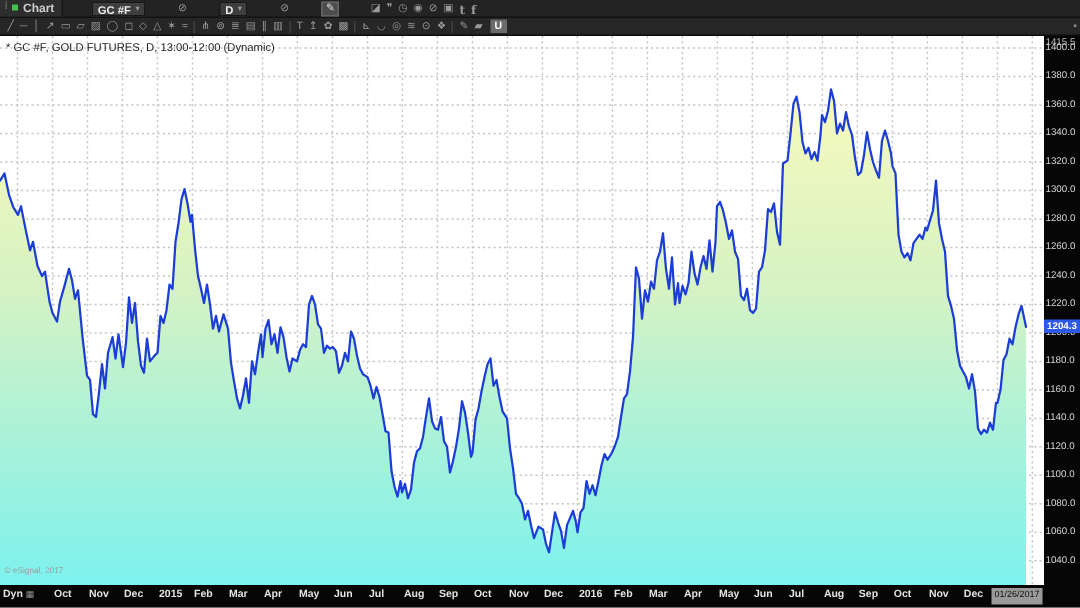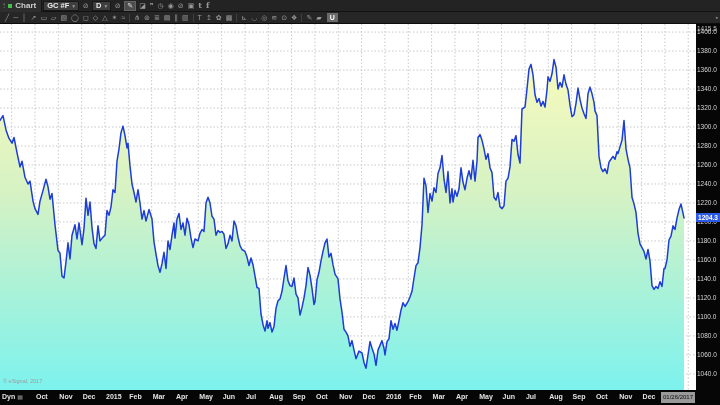--- a/index.html
+++ b/index.html
@@ -2,21 +2,21 @@
 <html><head>
 <meta charset="utf-8">
 <style>
   html,body{margin:0;padding:0;background:#000;}
   .app{position:relative;width:720px;height:405px;overflow:hidden;background:#fff;
        font-family:"Liberation Sans","DejaVu Sans",sans-serif;}
   *{box-sizing:border-box;}
 
   
   .tb{display:flex;align-items:center;background:#232323;width:720px;}
-  .tb1{height:12px;border-bottom:1px solid #121212;gap:1px;}
+  .tb1{height:12px;border-bottom:1px solid #121212;gap:19px;align-items:flex-end;}
   .tb2{height:12px;border-bottom:1px solid #0c0c0c;background:#262626;gap:1px;padding-left:3px;position:relative;}
   .tab{display:flex;align-items:center;gap:3px;height:12px;padding:0 5px 0 3px;background:#2e2e2e;
        border-right:1px solid #141414;color:#cfcfcf;font-size:8px;font-weight:bold;}
   .grip{color:#6a6a6a;font-size:7px;line-height:8px;}
   .greendot{width:4px;height:4px;background:#43c14c;}
   .field{display:flex;align-items:center;gap:3px;height:10px;padding:0 3px;background:#3e3e3e;
          border:1px solid #181818;color:#ececec;font-size:7.5px;font-weight:bold;}
   .caret{color:#9a9a9a;font-size:5.5px;}
   .ticon{color:#9a9a9a;font-size:7px;line-height:10px;padding:0 2px;cursor:default;}
   .btn{display:flex;align-items:center;justify-content:center;height:10px;min-width:11px;}
@@ -177,20 +177,21 @@
         <line x1="0" y1="235.92996108949416" x2="696" y2="235.92996108949416" stroke="#c8c8c8" stroke-width="1" stroke-dasharray="1.5,2"></line>
         <line x1="0" y1="254.9182879377432" x2="696" y2="254.9182879377432" stroke="#c8c8c8" stroke-width="1" stroke-dasharray="1.5,2"></line>
         <line x1="0" y1="273.9066147859922" x2="696" y2="273.9066147859922" stroke="#c8c8c8" stroke-width="1" stroke-dasharray="1.5,2"></line>
         <line x1="0" y1="292.89494163424126" x2="696" y2="292.89494163424126" stroke="#c8c8c8" stroke-width="1" stroke-dasharray="1.5,2"></line>
         <line x1="0" y1="311.8832684824903" x2="696" y2="311.8832684824903" stroke="#c8c8c8" stroke-width="1" stroke-dasharray="1.5,2"></line>
         <line x1="0" y1="330.8715953307393" x2="696" y2="330.8715953307393" stroke="#c8c8c8" stroke-width="1" stroke-dasharray="1.5,2"></line>
         <line x1="0" y1="349.8599221789883" x2="696" y2="349.8599221789883" stroke="#c8c8c8" stroke-width="1" stroke-dasharray="1.5,2"></line>
         <path d="M0.0,96.4 L3.0,91.6 L6.0,105.9 L9.0,114.4 L12.0,119.2 L14.0,113.5 L17.0,128.6 L20.0,142.9 L22.0,137.2 L25.0,153.3 L28.0,160.0 L30.0,157.1 L33.0,177.1 L35.0,184.7 L38.0,190.4 L40.0,177.1 L43.0,166.6 L46.0,155.2 L48.0,162.8 L50.0,175.2 L52.0,169.5 L55.0,200.8 L58.0,226.4 L60.0,229.3 L62.0,252.1 L64.0,254.0 L66.0,237.8 L68.0,218.8 L70.0,235.0 L72.0,211.2 L75.0,200.8 L77.0,215.0 L79.0,198.9 L82.0,220.7 L84.0,204.6 L86.0,174.2 L88.0,191.3 L90.0,178.0 L92.0,203.6 L94.0,219.8 L96.0,224.5 L98.0,201.8 L100.0,216.9 L103.0,213.1 L105.0,211.2 L107.0,186.6 L109.0,191.3 L111.0,182.8 L113.0,165.7 L115.0,168.5 L117.0,137.2 L119.0,124.8 L121.0,108.7 L123.0,102.1 L125.0,111.6 L127.0,123.9 L128.0,119.2 L130.0,141.9 L132.0,160.0 L134.0,168.5 L136.0,178.0 L138.0,165.7 L140.0,179.0 L142.0,195.1 L144.0,186.6 L146.0,197.0 L149.0,185.6 L152.0,195.1 L154.0,217.9 L156.0,230.2 L158.0,241.6 L160.0,248.3 L162.0,239.7 L164.0,228.3 L166.0,244.5 L168.0,216.9 L170.0,225.5 L172.0,211.2 L174.0,198.9 L175.0,214.1 L177.0,195.1 L179.0,189.4 L181.0,205.5 L183.0,198.9 L185.0,211.2 L187.0,194.2 L189.0,200.8 L191.0,214.1 L193.0,223.6 L195.0,215.0 L198.0,216.9 L200.0,209.3 L202.0,205.5 L204.0,207.4 L206.0,179.0 L208.0,173.3 L210.0,179.0 L212.0,192.3 L214.0,195.1 L216.0,211.2 L218.0,206.5 L220.0,208.4 L222.0,207.4 L224.0,210.3 L226.0,224.5 L228.0,219.8 L230.0,211.2 L232.0,216.9 L234.0,197.0 L236.0,201.8 L238.0,213.1 L240.0,221.7 L242.0,225.5 L245.0,227.4 L247.0,233.1 L249.0,241.6 L251.0,234.0 L253.0,240.7 L255.0,252.1 L257.0,263.5 L259.0,264.4 L261.0,290.0 L263.0,300.5 L265.0,307.1 L267.0,296.7 L268.0,304.3 L270.0,298.6 L272.0,308.1 L274.0,302.4 L276.0,284.4 L278.0,276.8 L280.0,274.9 L282.0,267.3 L284.0,254.0 L286.0,241.6 L288.0,256.8 L290.0,261.6 L292.0,262.5 L294.0,254.0 L296.0,270.1 L298.0,273.9 L300.0,291.0 L302.0,283.4 L304.0,273.9 L306.0,261.6 L308.0,243.5 L310.0,251.1 L312.0,264.4 L314.0,280.6 L315.0,277.7 L317.0,255.9 L319.0,248.3 L321.0,236.9 L323.0,227.4 L325.0,218.8 L327.0,215.0 L329.0,233.1 L331.0,229.3 L333.0,240.7 L335.0,250.2 L338.0,254.9 L340.0,274.9 L342.0,288.1 L344.0,305.2 L346.0,308.1 L348.0,311.9 L350.0,322.3 L352.0,316.6 L354.0,326.1 L356.0,334.7 L359.0,327.1 L362.0,329.0 L364.0,338.5 L366.0,344.2 L368.0,330.9 L370.0,317.6 L372.0,324.2 L374.0,329.9 L376.0,341.3 L378.0,326.1 L380.0,321.4 L382.0,316.6 L384.0,324.2 L385.0,330.9 L387.0,317.6 L389.0,314.7 L391.0,296.7 L393.0,305.2 L395.0,299.5 L397.0,306.2 L399.0,296.7 L401.0,286.2 L403.0,278.7 L405.0,282.5 L408.0,277.7 L410.0,273.0 L412.0,267.3 L414.0,254.0 L416.0,241.6 L418.0,238.8 L420.0,223.6 L422.0,200.8 L424.0,154.3 L426.0,161.9 L428.0,188.5 L430.0,169.5 L432.0,177.1 L434.0,163.8 L436.0,168.5 L438.0,149.5 L440.0,143.8 L442.0,131.5 L444.0,155.2 L446.0,168.5 L448.0,147.6 L450.0,179.0 L452.0,164.7 L453.0,178.0 L455.0,166.6 L457.0,172.3 L459.0,164.7 L461.0,143.8 L463.0,158.1 L465.0,165.7 L467.0,154.3 L469.0,146.7 L471.0,155.2 L473.0,136.2 L475.0,157.1 L477.0,137.2 L478.0,113.5 L480.0,110.6 L482.0,116.3 L484.0,124.8 L486.0,135.3 L488.0,129.6 L490.0,143.8 L492.0,148.6 L494.0,173.3 L496.0,176.1 L498.0,168.5 L500.0,182.8 L502.0,184.7 L504.0,181.8 L506.0,157.1 L508.0,154.3 L510.0,142.9 L512.0,115.4 L514.0,117.3 L516.0,111.6 L518.0,130.5 L520.0,139.1 L522.0,85.0 L525.0,83.1 L527.0,65.0 L529.0,45.1 L531.0,40.4 L533.0,50.8 L535.0,70.7 L537.0,78.3 L539.0,74.5 L541.0,82.1 L543.0,77.4 L545.0,83.1 L547.0,66.0 L548.0,52.7 L550.0,57.4 L552.0,49.8 L554.0,35.6 L556.0,43.2 L558.0,65.0 L560.0,58.4 L562.0,63.1 L564.0,50.8 L566.0,60.3 L568.0,66.0 L570.0,81.2 L572.0,92.6 L574.0,90.7 L576.0,79.3 L578.0,64.1 L580.0,75.5 L582.0,84.0 L584.0,89.7 L586.0,94.5 L588.0,69.8 L590.0,63.1 L592.0,69.8 L594.0,78.3 L595.0,86.9 L597.0,91.6 L599.0,132.4 L601.0,143.8 L603.0,147.6 L605.0,144.8 L607.0,149.5 L609.0,138.1 L611.0,135.3 L613.0,132.4 L615.0,135.3 L617.0,127.7 L618.0,129.6 L620.0,122.9 L622.0,116.3 L624.0,96.4 L626.0,124.8 L628.0,135.3 L630.0,143.8 L632.0,173.3 L634.0,179.9 L636.0,188.5 L638.0,209.3 L640.0,219.8 L642.0,223.6 L644.0,227.4 L646.0,235.0 L648.0,225.5 L650.0,236.9 L652.0,261.6 L654.0,265.4 L656.0,262.5 L658.0,264.4 L660.0,257.8 L662.0,262.5 L664.0,244.5 L665.0,244.5 L667.0,235.9 L669.0,216.0 L671.0,212.2 L673.0,201.8 L675.0,205.5 L677.0,194.2 L679.0,185.6 L681.0,179.9 L684.0,193.9 L684,366 L0,366 Z" fill="url(#areaGrad)" stroke="none"></path>
         <path d="M0.0,96.4 L3.0,91.6 L6.0,105.9 L9.0,114.4 L12.0,119.2 L14.0,113.5 L17.0,128.6 L20.0,142.9 L22.0,137.2 L25.0,153.3 L28.0,160.0 L30.0,157.1 L33.0,177.1 L35.0,184.7 L38.0,190.4 L40.0,177.1 L43.0,166.6 L46.0,155.2 L48.0,162.8 L50.0,175.2 L52.0,169.5 L55.0,200.8 L58.0,226.4 L60.0,229.3 L62.0,252.1 L64.0,254.0 L66.0,237.8 L68.0,218.8 L70.0,235.0 L72.0,211.2 L75.0,200.8 L77.0,215.0 L79.0,198.9 L82.0,220.7 L84.0,204.6 L86.0,174.2 L88.0,191.3 L90.0,178.0 L92.0,203.6 L94.0,219.8 L96.0,224.5 L98.0,201.8 L100.0,216.9 L103.0,213.1 L105.0,211.2 L107.0,186.6 L109.0,191.3 L111.0,182.8 L113.0,165.7 L115.0,168.5 L117.0,137.2 L119.0,124.8 L121.0,108.7 L123.0,102.1 L125.0,111.6 L127.0,123.9 L128.0,119.2 L130.0,141.9 L132.0,160.0 L134.0,168.5 L136.0,178.0 L138.0,165.7 L140.0,179.0 L142.0,195.1 L144.0,186.6 L146.0,197.0 L149.0,185.6 L152.0,195.1 L154.0,217.9 L156.0,230.2 L158.0,241.6 L160.0,248.3 L162.0,239.7 L164.0,228.3 L166.0,244.5 L168.0,216.9 L170.0,225.5 L172.0,211.2 L174.0,198.9 L175.0,214.1 L177.0,195.1 L179.0,189.4 L181.0,205.5 L183.0,198.9 L185.0,211.2 L187.0,194.2 L189.0,200.8 L191.0,214.1 L193.0,223.6 L195.0,215.0 L198.0,216.9 L200.0,209.3 L202.0,205.5 L204.0,207.4 L206.0,179.0 L208.0,173.3 L210.0,179.0 L212.0,192.3 L214.0,195.1 L216.0,211.2 L218.0,206.5 L220.0,208.4 L222.0,207.4 L224.0,210.3 L226.0,224.5 L228.0,219.8 L230.0,211.2 L232.0,216.9 L234.0,197.0 L236.0,201.8 L238.0,213.1 L240.0,221.7 L242.0,225.5 L245.0,227.4 L247.0,233.1 L249.0,241.6 L251.0,234.0 L253.0,240.7 L255.0,252.1 L257.0,263.5 L259.0,264.4 L261.0,290.0 L263.0,300.5 L265.0,307.1 L267.0,296.7 L268.0,304.3 L270.0,298.6 L272.0,308.1 L274.0,302.4 L276.0,284.4 L278.0,276.8 L280.0,274.9 L282.0,267.3 L284.0,254.0 L286.0,241.6 L288.0,256.8 L290.0,261.6 L292.0,262.5 L294.0,254.0 L296.0,270.1 L298.0,273.9 L300.0,291.0 L302.0,283.4 L304.0,273.9 L306.0,261.6 L308.0,243.5 L310.0,251.1 L312.0,264.4 L314.0,280.6 L315.0,277.7 L317.0,255.9 L319.0,248.3 L321.0,236.9 L323.0,227.4 L325.0,218.8 L327.0,215.0 L329.0,233.1 L331.0,229.3 L333.0,240.7 L335.0,250.2 L338.0,254.9 L340.0,274.9 L342.0,288.1 L344.0,305.2 L346.0,308.1 L348.0,311.9 L350.0,322.3 L352.0,316.6 L354.0,326.1 L356.0,334.7 L359.0,327.1 L362.0,329.0 L364.0,338.5 L366.0,344.2 L368.0,330.9 L370.0,317.6 L372.0,324.2 L374.0,329.9 L376.0,341.3 L378.0,326.1 L380.0,321.4 L382.0,316.6 L384.0,324.2 L385.0,330.9 L387.0,317.6 L389.0,314.7 L391.0,296.7 L393.0,305.2 L395.0,299.5 L397.0,306.2 L399.0,296.7 L401.0,286.2 L403.0,278.7 L405.0,282.5 L408.0,277.7 L410.0,273.0 L412.0,267.3 L414.0,254.0 L416.0,241.6 L418.0,238.8 L420.0,223.6 L422.0,200.8 L424.0,154.3 L426.0,161.9 L428.0,188.5 L430.0,169.5 L432.0,177.1 L434.0,163.8 L436.0,168.5 L438.0,149.5 L440.0,143.8 L442.0,131.5 L444.0,155.2 L446.0,168.5 L448.0,147.6 L450.0,179.0 L452.0,164.7 L453.0,178.0 L455.0,166.6 L457.0,172.3 L459.0,164.7 L461.0,143.8 L463.0,158.1 L465.0,165.7 L467.0,154.3 L469.0,146.7 L471.0,155.2 L473.0,136.2 L475.0,157.1 L477.0,137.2 L478.0,113.5 L480.0,110.6 L482.0,116.3 L484.0,124.8 L486.0,135.3 L488.0,129.6 L490.0,143.8 L492.0,148.6 L494.0,173.3 L496.0,176.1 L498.0,168.5 L500.0,182.8 L502.0,184.7 L504.0,181.8 L506.0,157.1 L508.0,154.3 L510.0,142.9 L512.0,115.4 L514.0,117.3 L516.0,111.6 L518.0,130.5 L520.0,139.1 L522.0,85.0 L525.0,83.1 L527.0,65.0 L529.0,45.1 L531.0,40.4 L533.0,50.8 L535.0,70.7 L537.0,78.3 L539.0,74.5 L541.0,82.1 L543.0,77.4 L545.0,83.1 L547.0,66.0 L548.0,52.7 L550.0,57.4 L552.0,49.8 L554.0,35.6 L556.0,43.2 L558.0,65.0 L560.0,58.4 L562.0,63.1 L564.0,50.8 L566.0,60.3 L568.0,66.0 L570.0,81.2 L572.0,92.6 L574.0,90.7 L576.0,79.3 L578.0,64.1 L580.0,75.5 L582.0,84.0 L584.0,89.7 L586.0,94.5 L588.0,69.8 L590.0,63.1 L592.0,69.8 L594.0,78.3 L595.0,86.9 L597.0,91.6 L599.0,132.4 L601.0,143.8 L603.0,147.6 L605.0,144.8 L607.0,149.5 L609.0,138.1 L611.0,135.3 L613.0,132.4 L615.0,135.3 L617.0,127.7 L618.0,129.6 L620.0,122.9 L622.0,116.3 L624.0,96.4 L626.0,124.8 L628.0,135.3 L630.0,143.8 L632.0,173.3 L634.0,179.9 L636.0,188.5 L638.0,209.3 L640.0,219.8 L642.0,223.6 L644.0,227.4 L646.0,235.0 L648.0,225.5 L650.0,236.9 L652.0,261.6 L654.0,265.4 L656.0,262.5 L658.0,264.4 L660.0,257.8 L662.0,262.5 L664.0,244.5 L665.0,244.5 L667.0,235.9 L669.0,216.0 L671.0,212.2 L673.0,201.8 L675.0,205.5 L677.0,194.2 L679.0,185.6 L681.0,179.9 L684.0,193.9" fill="none" stroke="#1d3ed6" stroke-width="1.5" stroke-linejoin="round" stroke-linecap="round"></path>
       </svg>
+    <div class="chart-title">* GC #F, GOLD FUTURES, D, 13:00-12:00 (Dynamic)</div>
     <div class="watermark">© eSignal, 2017</div>
 
     <div class="y-axis" id="y-axis">
       <div class="y-top">1415.5</div>
       <div class="price-tag" id="price-tag" style="top: 189.371px;">1204.3</div>
     <div class="y-tick" style="top: 4.07004px;">1400.0</div>
         <div class="y-tick" style="top: 23.0584px;">1380.0</div>
         <div class="y-tick" style="top: 42.0467px;">1360.0</div>
         <div class="y-tick" style="top: 61.035px;">1340.0</div>
         <div class="y-tick" style="top: 80.0233px;">1320.0</div>

